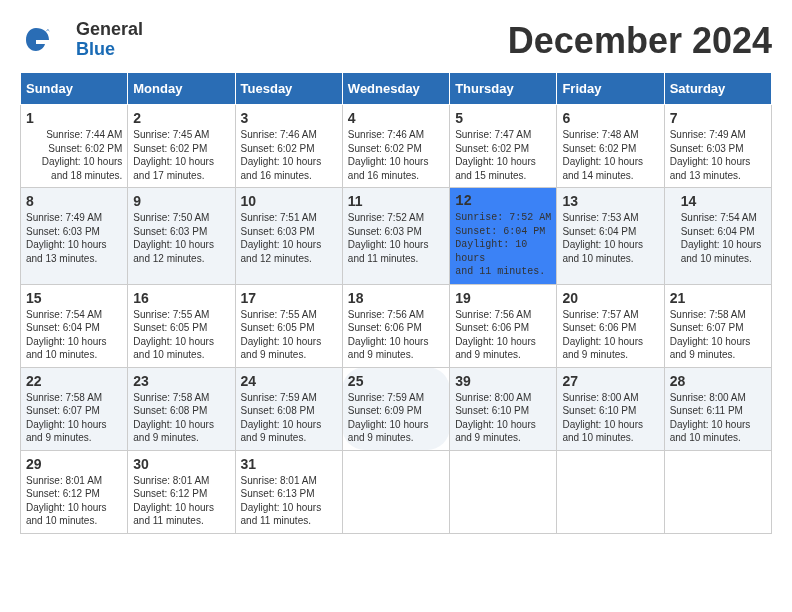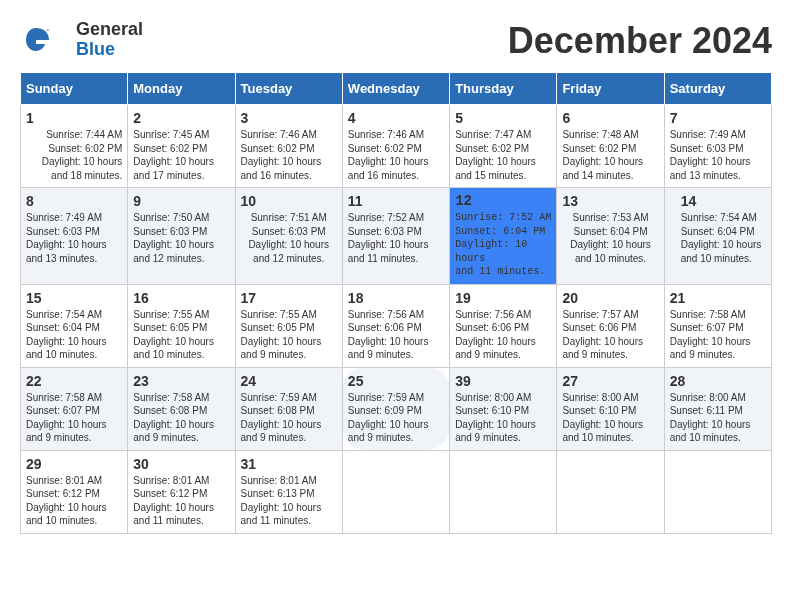--- a/index.html
+++ b/index.html
@@ -179,42 +179,42 @@
         </td>
         <td style="background: rgb(240, 244, 248);">
           <span class="day-number">9</span>
           <div class="day-info" style="white-space: pre-line;">Sunrise: 7:50 AM
 Sunset: 6:03 PM
 Daylight: 10 hours
 and 12 minutes.</div>
         </td>
         <td style="background: rgb(240, 244, 248);">
           <span class="day-number">10</span>
-          <div class="day-info" style="white-space: pre-line; text-align: center;">Sunrise: 7:51 AM
+          <div class="day-info" style="white-space: pre-line;">Sunrise: 7:51 AM
 Sunset: 6:03 PM
 Daylight: 10 hours
 and 12 minutes.</div>
         </td>
         <td style="background: rgb(240, 244, 248);">
           <span class="day-number">11</span>
           <div class="day-info" style="white-space: pre-line;">Sunrise: 7:52 AM
 Sunset: 6:03 PM
 Daylight: 10 hours
 and 11 minutes.</div>
         </td>
         <td style="background: #3b82f6; font-family: Liberation Mono, monospace;">
           <span class="day-number">12</span>
           <div class="day-info" style="white-space: pre-line;">Sunrise: 7:52 AM
 Sunset: 6:04 PM
 Daylight: 10 hours
 and 11 minutes.</div>
         </td>
         <td style="background: rgb(240, 244, 248);">
           <span class="day-number">13</span>
-          <div class="day-info" style="white-space: pre-line; text-align: center;">Sunrise: 7:53 AM
+          <div class="day-info" style="white-space: pre-line;">Sunrise: 7:53 AM
 Sunset: 6:04 PM
 Daylight: 10 hours
 and 10 minutes.</div>
         </td>
         <td style="background: rgb(240, 244, 248); padding-left: 16px;">
           <span class="day-number">14</span>
           <div class="day-info" style="white-space: pre-line;">Sunrise: 7:54 AM
 Sunset: 6:04 PM
 Daylight: 10 hours
 and 10 minutes.</div>

